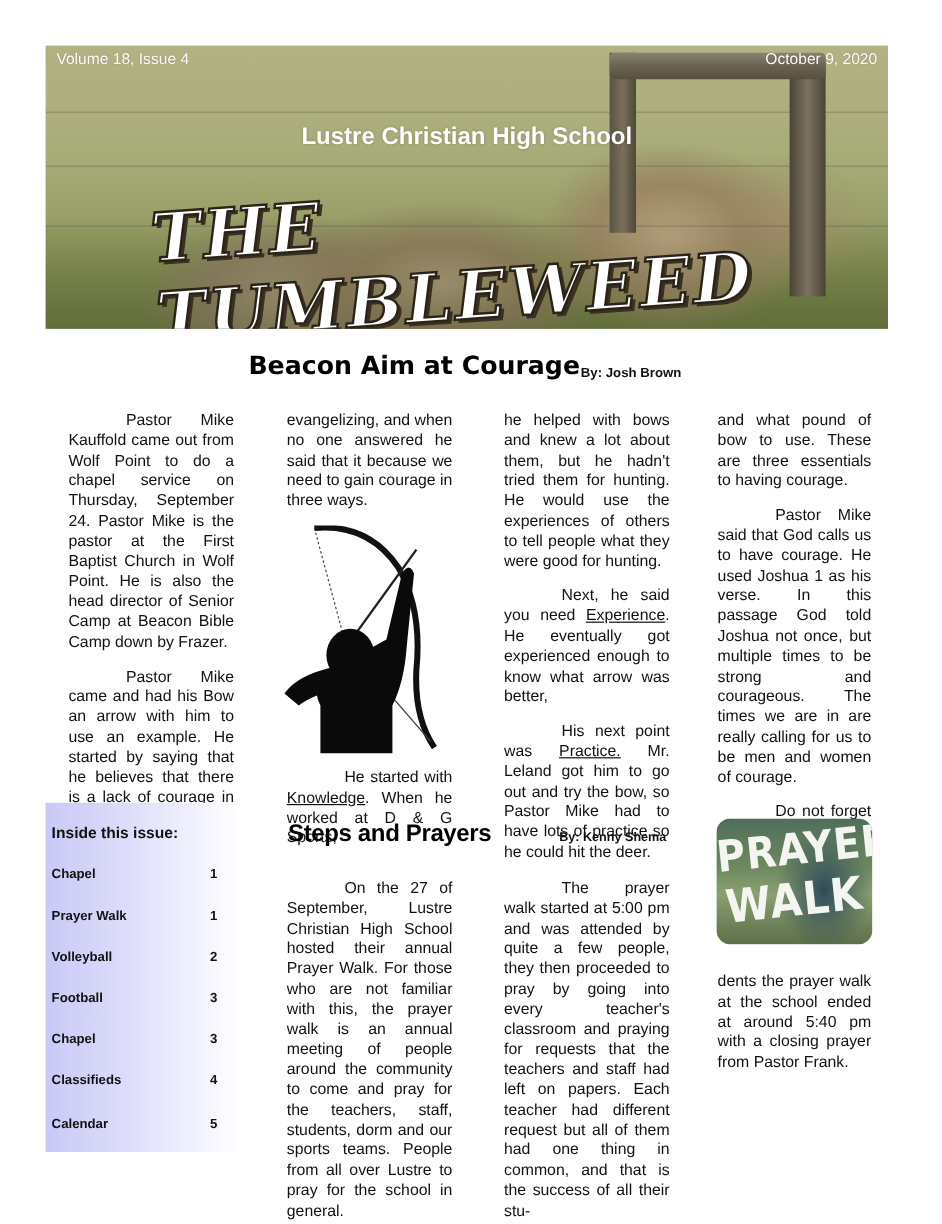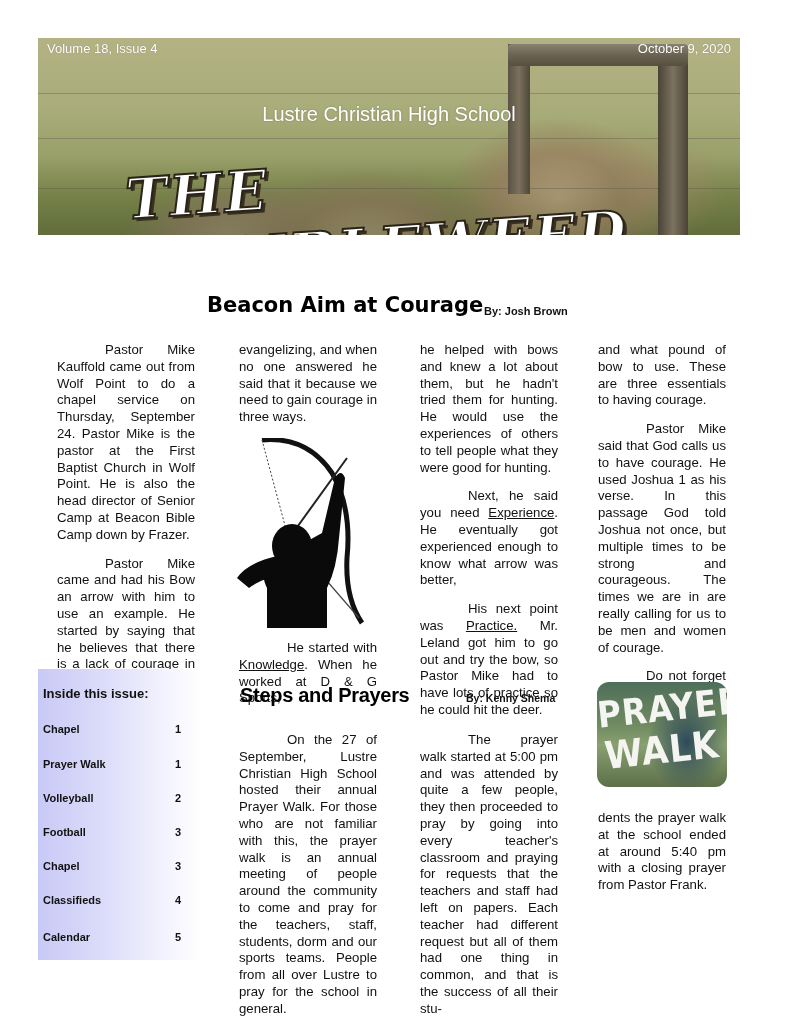--- a/index.html
+++ b/index.html
@@ -1,36 +1,36 @@
 <!DOCTYPE html>
 <html><head>
 <meta charset="utf-8">
 <style>
   html, body { margin:0; padding:0; background:#ffffff; }
   body { width:785px; height:1020px; position:relative; overflow:hidden;
          font-family:"Liberation Sans", sans-serif; color:#111; }
 
   
-  .masthead { position:absolute; left:38px; top:38px; width:702px; height:197px; overflow:hidden;
+  .masthead { position:absolute; left:38px; top:38px; width:702px; height:236px; overflow:hidden;
      background:
        linear-gradient(180deg, rgba(0,0,0,0) 0%, rgba(0,0,0,0) 60%, rgba(60,70,30,0.25) 100%),
        radial-gradient(ellipse 140px 70px at 330px 200px, #a89a78 0%, #8f7e5e 50%, rgba(140,125,95,0) 100%),
        radial-gradient(ellipse 110px 80px at 520px 160px, #b4a17c 0%, #9a8663 55%, rgba(150,130,100,0) 100%),
        radial-gradient(ellipse 120px 70px at 200px 210px, #a39576 0%, #8d7f62 55%, rgba(140,125,95,0) 100%),
        radial-gradient(ellipse 90px 60px at 600px 150px, #a38f6c 0%, rgba(150,130,100,0) 100%),
        linear-gradient(180deg, #b3b284 0%, #a9ad7a 35%, #9aa06a 60%, #7f8a4f 80%, #6d7a45 100%);
   }
   .masthead .post-v { position:absolute; left:470px; top:6px; width:22px; height:150px; background:linear-gradient(90deg,#5a5344,#7a705c,#4e4838); }
   .masthead .post-v2 { position:absolute; left:620px; top:14px; width:30px; height:195px; background:linear-gradient(90deg,#4a4436,#7c7260,#4a4436); }
   .masthead .post-h { position:absolute; left:470px; top:6px; width:180px; height:22px; background:linear-gradient(180deg,#8a8270,#6a6352,#57503f); border-radius:4px; }
   .masthead .wire { position:absolute; left:0; width:702px; height:1px; background:rgba(80,80,70,0.35); }
   .mast-meta { position:absolute; top:3px; font-size:13px; color:#fff; font-weight:normal; text-shadow:0 0 1px rgba(0,0,0,0.3); }
   .mast-vol { left:9px; }
   .mast-date { right:9px;text-align:center; }
-  .mast-school { position:absolute; left:0; width:702px; top:65px; text-align:center; font-size:20px; font-weight:normal; color:#fff; text-shadow:0 0 2px rgba(0,0,0,0.25); }
+  .mast-school { position:absolute; left:0; width:702px; top:65px; text-align:center; font-size:20px; font-weight:bold; color:#fff; text-shadow:0 0 2px rgba(0,0,0,0.25); }
   .mast-title { position:absolute; left:90px; top:128px; font-family:"DejaVu Serif", serif; font-size:56px; font-weight:bold; color:#fff;
      letter-spacing:2px; transform:rotate(-4deg); transform-origin:left center;
      -webkit-text-stroke:2px #2a2418; text-shadow:3px 3px 0 #3a3020; font-style:italic; }
 
   
   .a1-title { position:absolute; left:207px; top:293px; font-family:"DejaVu Sans", sans-serif; font-weight:bold; font-size:21px; color:#000; }
   .a1-byline { position:absolute; left:484px; top:305px; font-size:11px; font-weight:bold; color:#111; }
   .col { position:absolute; font-size:13.2px; line-height:16.8px; text-align:justify; color:#111; }
   .col p { margin:12px; }
   .col p.ind { text-indent:48px; }

